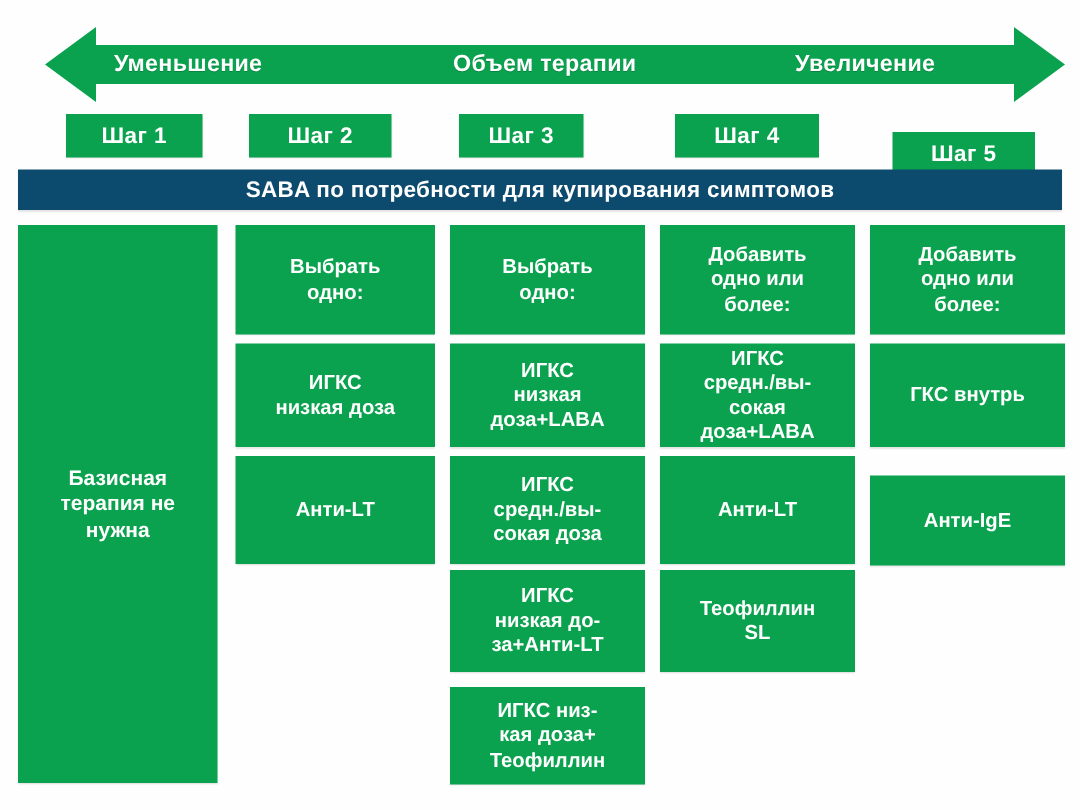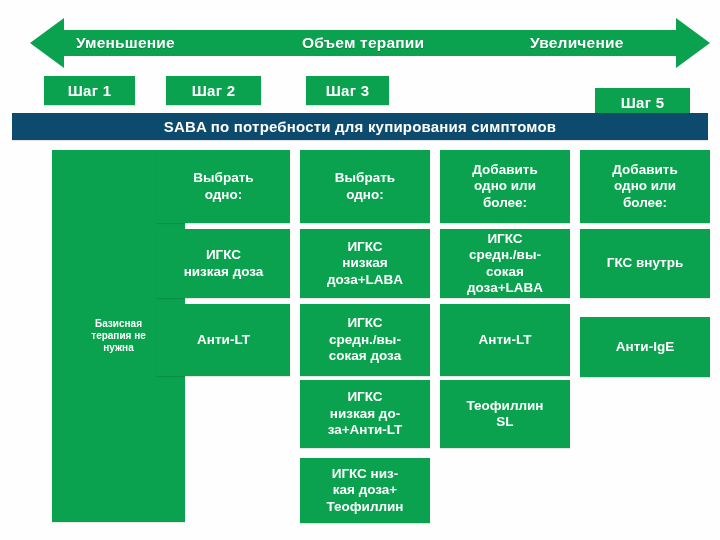--- a/index.html
+++ b/index.html
@@ -94,39 +94,40 @@
     line-height: 1.22;
     text-align: center;
     display: flex;
     align-items: center;
     justify-content: center;
     padding: 0 4px;
     box-sizing: border-box;
     white-space: pre-line;
     box-shadow: 0 1px 1px rgba(0,0,0,0.10);
   }
-  .cell.tall { font-size: 10px; margin-left: 40px; }
+  .cell.tall { font-size: 14px; }
 </style>
 </head>
 <body>
 
 <div id="canvas">
 
   <div id="arrow-band">
     <svg id="arrow-svg" width="680" height="54" viewBox="0 0 680 54">
       <polygon points="0,27 34,2 34,14 646,14 646,2 680,27 646,52 646,40 34,40 34,52" fill="#0AA24E"></polygon>
     </svg>
     <span class="arrow-label" id="label-decrease">Уменьшение</span>
     <span class="arrow-label" id="label-volume">Объем терапии</span>
     <span class="arrow-label" id="label-increase">Увеличение</span>
   </div>
 
   <div class="step-chip" style="left:27px;  width:91px;margin-left:17px;">Шаг 1</div>
   <div class="step-chip" style="left:166px; width:95px;">Шаг 2</div>
   <div class="step-chip" style="left:306px; width:83px;">Шаг 3</div>
+  <div class="step-chip" style="left:450px; width:96px;">Шаг 4</div>
   <div class="step-chip" style="left:595px; width:95px;margin-top:12px;">Шаг 5</div>
 
   <div id="saba-bar">SABA по потребности для купирования симптомов</div>
 
   <div class="cell tall" style="left:12px; top:150px; width:133px; height:372px;">Базисная
 терапия не
 нужна</div>
 
   <div class="cell" style="left:157px; top:150px; width:133px; height:73px;">Выбрать
 одно:</div>

